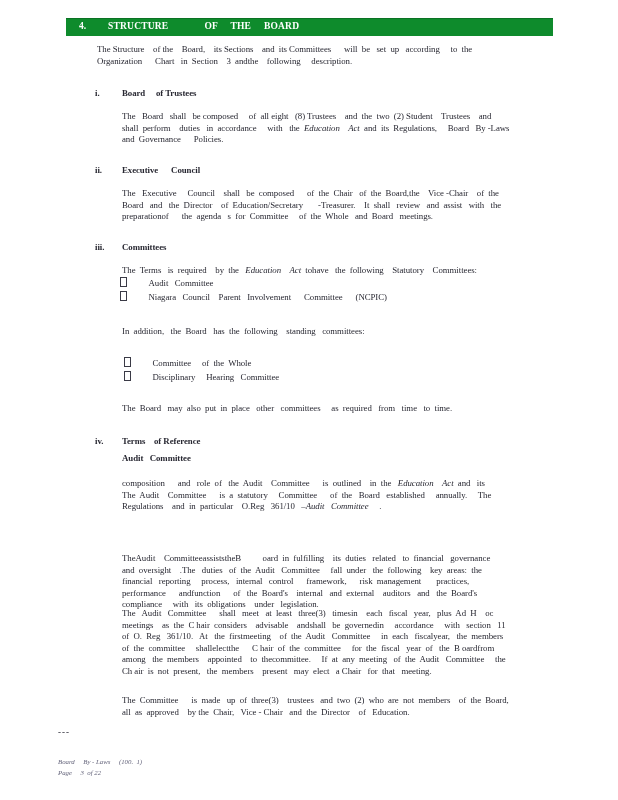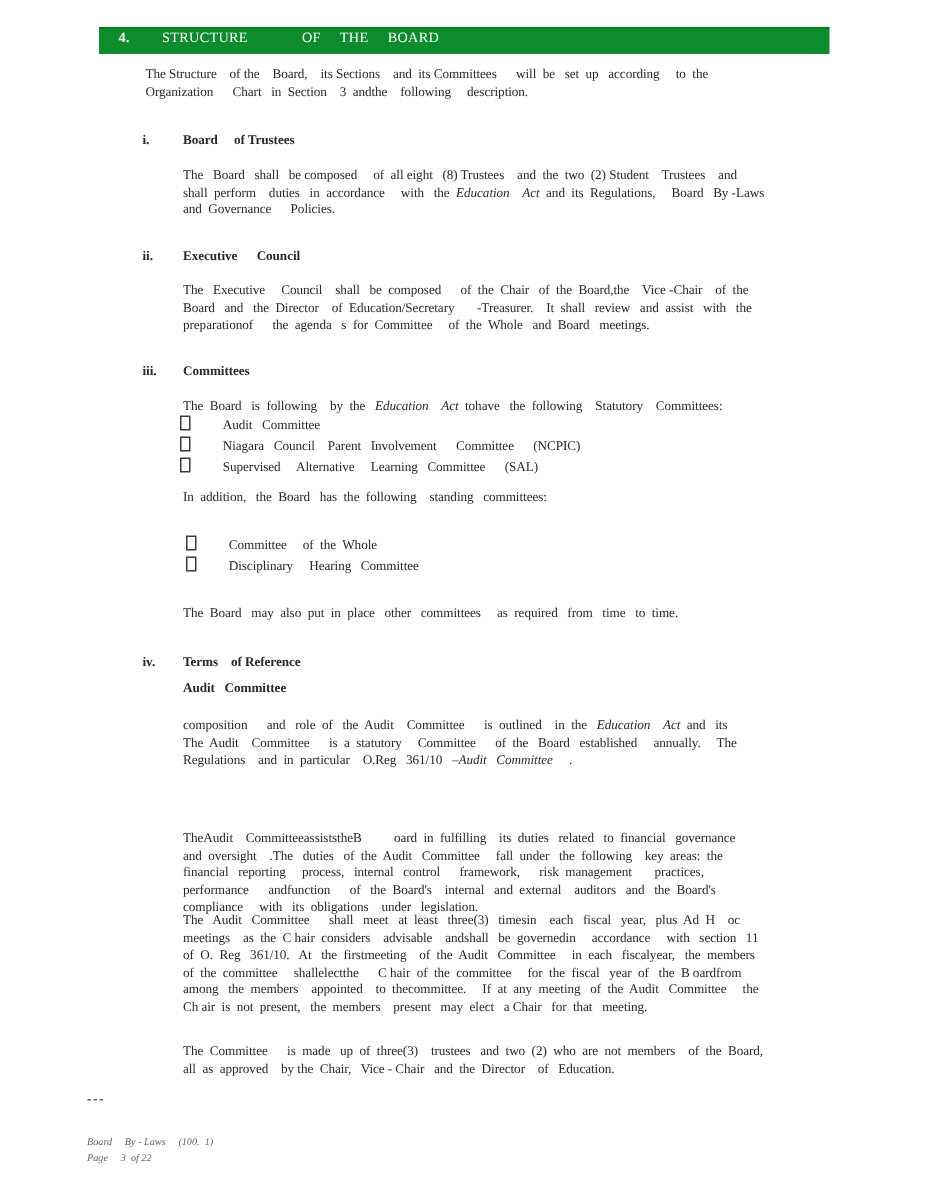--- a/index.html
+++ b/index.html
@@ -32,21 +32,21 @@
     color: #ffffff;
     font-weight: bold;
     font-size: 9.5px;
     white-space: pre;
   }
   .bar-title {
     position: absolute;
     left: 42px;
     top: 2px;
     color: #ffffff;
-    font-weight: normal;
+    font-weight: bold;
     font-size: 9.5px;
     white-space: pre;
     letter-spacing: 0.2px;
   }
   .block {
     position: absolute;
     font-size: 8.8px;
     letter-spacing: -0.05px;
   }
   .block .tline {
@@ -126,27 +126,26 @@
 
   <div class="block lvl2" style="top:188px">
       <div class="tline"><span class="seg-r">The   Executive     Council    shall   be  composed      of  the  Chair   of  the  Board,the    Vice -Chair    of  the</span></div>
       <div class="tline"><span class="seg-r">Board   and   the  Director    of  Education/Secretary       -Treasurer.    It  shall   review   and  assist   with   the</span></div>
       <div class="tline"><span class="seg-r">preparationof      the  agenda   s  for  Committee     of  the  Whole   and  Board   meetings.</span></div>
     </div>
 
   <div class="block numrow" style="top:242px"><span class="numw">iii.</span><span class="bhead">Committees</span></div>
 
   <div class="block lvl2" style="top:265px">
-      <div class="tline"><span class="seg-r">The  Board   is  following    by  the   </span><span class="seg-i">Education    Act</span><span class="seg-r">  tohave   the  following    Statutory    Committees:</span></div>
+      <div class="tline"><span class="seg-r">The  Terms   is  required    by  the   </span><span class="seg-i">Education    Act</span><span class="seg-r">  tohave   the  following    Statutory    Committees:</span></div>
     </div>
 
   <div class="block bullets" style="top:277px;left:120px">
       <div class="tline"><span class="seg-box"></span><span class="seg-r">Audit   Committee</span></div>
       <div class="tline"><span class="seg-box"></span><span class="seg-r">Niagara   Council    Parent   Involvement      Committee      (NCPIC)</span></div>
-      <div class="tline"><span class="seg-box"></span><span class="seg-r">Supervised     Alternative     Learning   Committee      (SAL)</span></div>
     </div>
 
   <div class="block lvl2" style="top:326px">
       <div class="tline"><span class="seg-r">In  addition,   the  Board   has  the  following    standing   committees:</span></div>
     </div>
 
   <div class="block bullets" style="top:357px;left:124px">
       <div class="tline"><span class="seg-box"></span><span class="seg-r">Committee     of  the  Whole</span></div>
       <div class="tline"><span class="seg-box"></span><span class="seg-r">Disciplinary     Hearing   Committee</span></div>
     </div>

